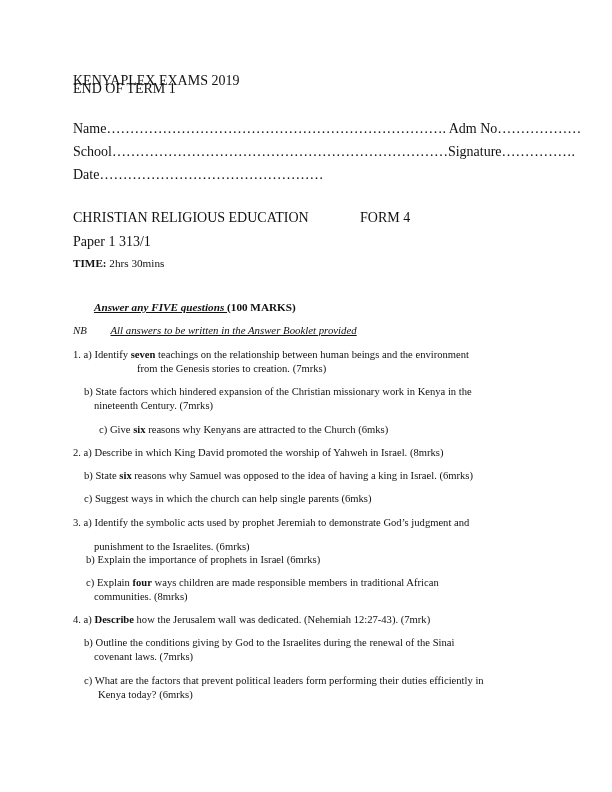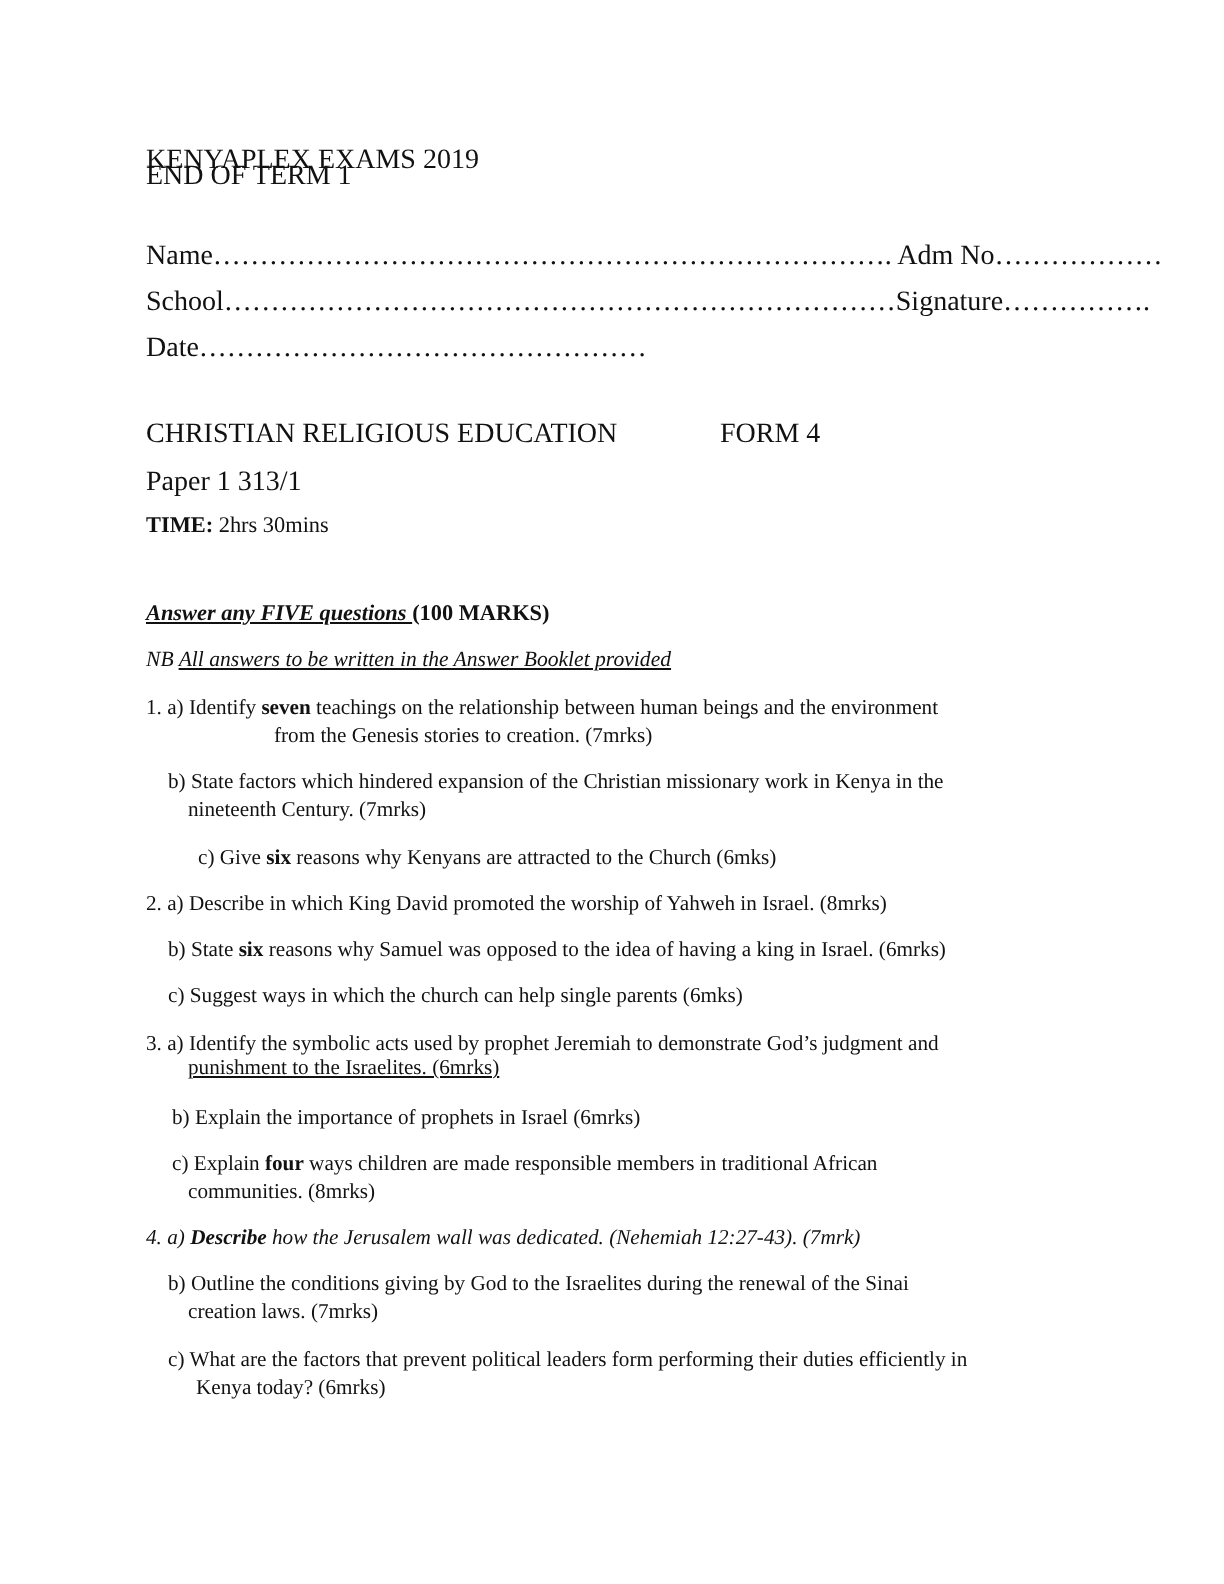--- a/index.html
+++ b/index.html
@@ -4,21 +4,21 @@
 <style>
   html, body { margin: 0; padding: 0; background: #ffffff; }
   body {
     width: 612px; height: 792px; position: relative; overflow: hidden;
     font-family: "Liberation Serif", serif; color: #111;
   }
   .abs { position: absolute; white-space: nowrap; }
   .hdr { font-weight: normal; font-size: 14px; }
   .q { font-size: 10.6px; line-height: 14px; }
   .b { font-weight: bold; }
-  .u { text-decoration: underline; }
+  .u { text-decoration: underline; margin-left: 21px; }
   .i { font-style: italic; }
 </style>
 </head>
 <body>
 
 <div class="abs hdr" style="left:73px; top:73px;">KENYAPLEX EXAMS 2019</div>
 <div class="abs hdr" style="left:73px; top:81px;text-align:center;">END OF TERM 1</div>
 <div class="abs hdr" style="left:73px; top:121px;text-align:right;">Name………………………………………………………………. Adm No………………</div>
 <div class="abs hdr" style="left:73px; top:144px;">School………………………………………………………………Signature…………….</div>
 <div class="abs hdr" style="left:73px; top:167px;">Date…………………………………………</div>
@@ -57,34 +57,34 @@
 <div class="abs q" style="left:84px; top:469px;">
   <span>b)</span><span> State </span><span class="b">six</span><span> reasons why Samuel was opposed to the idea of having a king in Israel. (6mrks)</span>
 </div>
 <div class="abs q" style="left:84px; top:492px;">
   <span>c)</span><span> Suggest ways in which the church can help single parents (6mks)</span>
 </div>
 
 <div class="abs q" style="left:73px; top:516px;">
   <span>3.</span> <span>a)</span><span> Identify the symbolic acts used by prophet Jeremiah to demonstrate God’s judgment and</span>
 </div>
-<div class="abs q" style="left:94px; top:528px;text-decoration:underline;">punishment to the Israelites. (6mrks)</div>
+<div class="abs q" style="left:94px; top:540px;">punishment to the Israelites. (6mrks)</div>
 
 <div class="abs q" style="left:86px; top:553px;">
   <span>b)</span><span> Explain the importance of prophets in Israel (6mrks)</span>
 </div>
 <div class="abs q" style="left:86px; top:576px;">
   <span>c)</span><span> Explain </span><span class="b">four</span><span> ways children are made responsible members in traditional African</span>
 </div>
 <div class="abs q" style="left:94px; top:590px;">communities. (8mrks)</div>
 
-<div class="abs q" style="left:73px; top:613px;font-style:italic;">
+<div class="abs q" style="left:73px; top:613px;">
   <span>4.</span> <span>a)</span><span> </span><span class="b">Describe</span><span> how the Jerusalem wall was dedicated. (Nehemiah 12:27-43). (7mrk)</span>
 </div>
 <div class="abs q" style="left:84px; top:636px;">
   <span>b)</span><span> Outline the conditions giving by God to the Israelites during the renewal of the Sinai</span>
 </div>
-<div class="abs q" style="left:94px; top:650px;">creation laws. (7mrks)</div>
+<div class="abs q" style="left:94px; top:650px;">covenant laws. (7mrks)</div>
 
 <div class="abs q" style="left:84px; top:674px;">
   <span>c)</span><span> What are the factors that prevent political leaders form performing their duties efficiently in</span>
 </div>
 <div class="abs q" style="left:98px; top:688px;">Kenya today? (6mrks)</div>
 
 </body></html>

